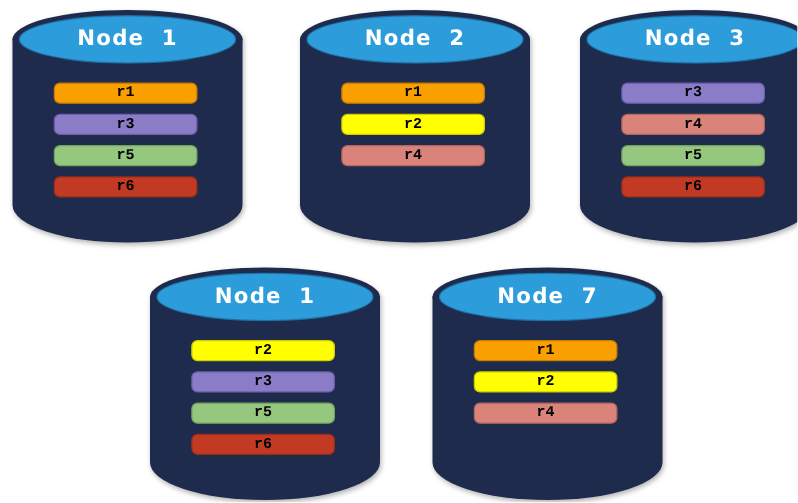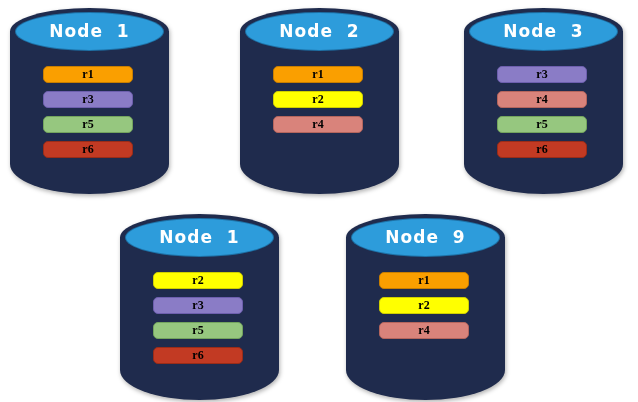--- a/index.html
+++ b/index.html
@@ -10,21 +10,21 @@
   }
   .canvas {
     position: relative;
     width: 638px;
     height: 402px;
     background: var(--bg, #ffffff);
     overflow: hidden;
   }
   .cyl {
     position: absolute;
-    width: 159px;
+    width: 184px;
     height: 186px;
     filter: drop-shadow(1px 2px 2px rgba(0,0,0,0.30));
   }
   .pos-n1 { left: 10px;  top: 8px; }
   .pos-n2 { left: 216px; top: 8px; margin-left: 24px; }
   .pos-n3 { left: 444px; top: 8px; margin-left: 20px; }
   .pos-n4 { left: 120px; top: 214px; }
   .pos-n5 { left: 346px; top: 214px; }
 
   .cyl-body {
@@ -73,21 +73,21 @@
     z-index: 2;
   }
   .bar {
     height: 15px;
     line-height: 15px;
     margin-bottom: 8px;
     border-radius: 5px;
     border: 1px solid rgba(0,0,0,0.25);
     box-sizing: content-box;
     text-align: center;
-    font-family: Liberation Serif, serif;
+    font-family: Liberation Mono, monospace;
     font-weight: bold;
     font-size: 12px;
     color: var(--bar-text, #000000);
   }
 </style>
 </head>
 <body>
 
 <div class="canvas">
 
@@ -139,21 +139,21 @@
         <div class="bar" style="background: rgb(138, 124, 198); border-color: rgb(109, 95, 174);">r3</div>
         <div class="bar" style="background: rgb(150, 199, 127); border-color: rgb(115, 164, 94);">r5</div>
         <div class="bar" style="background: rgb(194, 58, 35); border-color: rgb(154, 44, 24);">r6</div>
       </div>
   </div>
 
   <div class="cyl pos-n5">
     <div class="cyl-top-outer"></div>
     <div class="cyl-body"></div>
     <div class="cyl-top-inner"></div>
-    <div class="cyl-label">Node 9</div>
+    <div class="cyl-label">Node 7</div>
     <div class="bars">
         <div class="bar" style="background: rgb(250, 159, 0); border-color: rgb(200, 126, 0);">r1</div>
         <div class="bar" style="background: rgb(255, 255, 0); border-color: rgb(207, 207, 0);">r2</div>
         <div class="bar" style="background: rgb(217, 131, 123); border-color: rgb(180, 101, 93);">r4</div>
       </div>
   </div>
 
 </div>
 
 </body></html>

